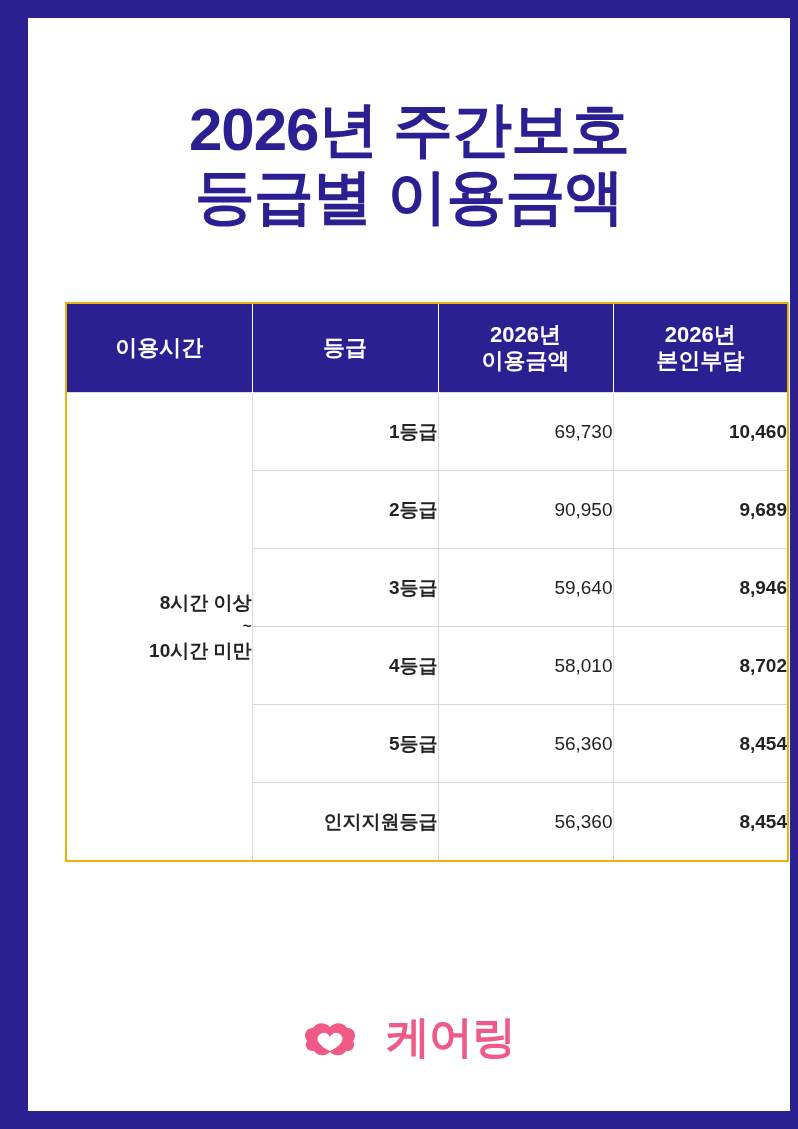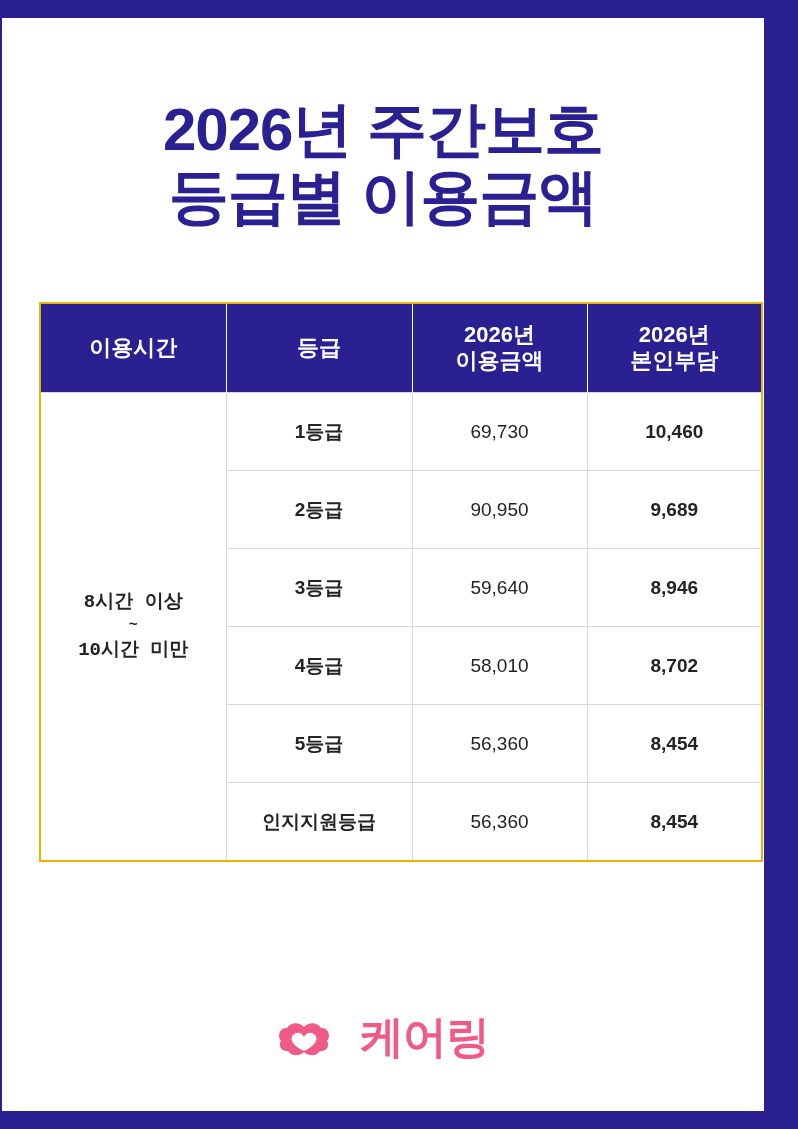--- a/index.html
+++ b/index.html
@@ -8,21 +8,21 @@
   }
   body {
     width: 798px;
     height: 1129px;
     background: #2b2092;
     font-family: "Liberation Sans", sans-serif;
     overflow: hidden;
   }
   .card {
     position: absolute;
-    left: 2px;
+    left: 28px;
     top: 18px;
     width: 762px;
     height: 1093px;
     background: #ffffff;
     display: flex;
     flex-direction: column;
     align-items: center;
   }
   .title-block {
     margin-top: 78px;
@@ -53,41 +53,40 @@
     font-size: 22px;
     font-weight: bold;
     line-height: 1.18;
     padding: 18px 4px;
     text-align: center;
     border-right: 1px solid #ffffff;
   }
   table.fee-table th:last-child { border-right: none; }
   table.fee-table td {
     border: 1px solid #d7d7e4;
-    text-align: center;
+    text-align: right;
     font-size: 19px;
     color: #232323;
     height: 78px;
     padding: 0;
   }
   table.fee-table tr td:first-child {
     border-left: none;
   }
   table.fee-table tr td:last-child {
     border-right: none;
   }
   td.time-cell {
     color: #2b2092;
     font-weight: bold;
     font-size: 19px;
     line-height: 1.65;
     width: 186px;
     border-bottom: none;
     border-top: none;
-    font-family: Liberation Mono, monospace;
   }
   td.grade-cell {
     color: #2b2092;
     font-weight: bold;
     width: 186px;
   }
   td.amount-cell {
     color: #232323;
     font-weight: normal;
     width: 175px;

